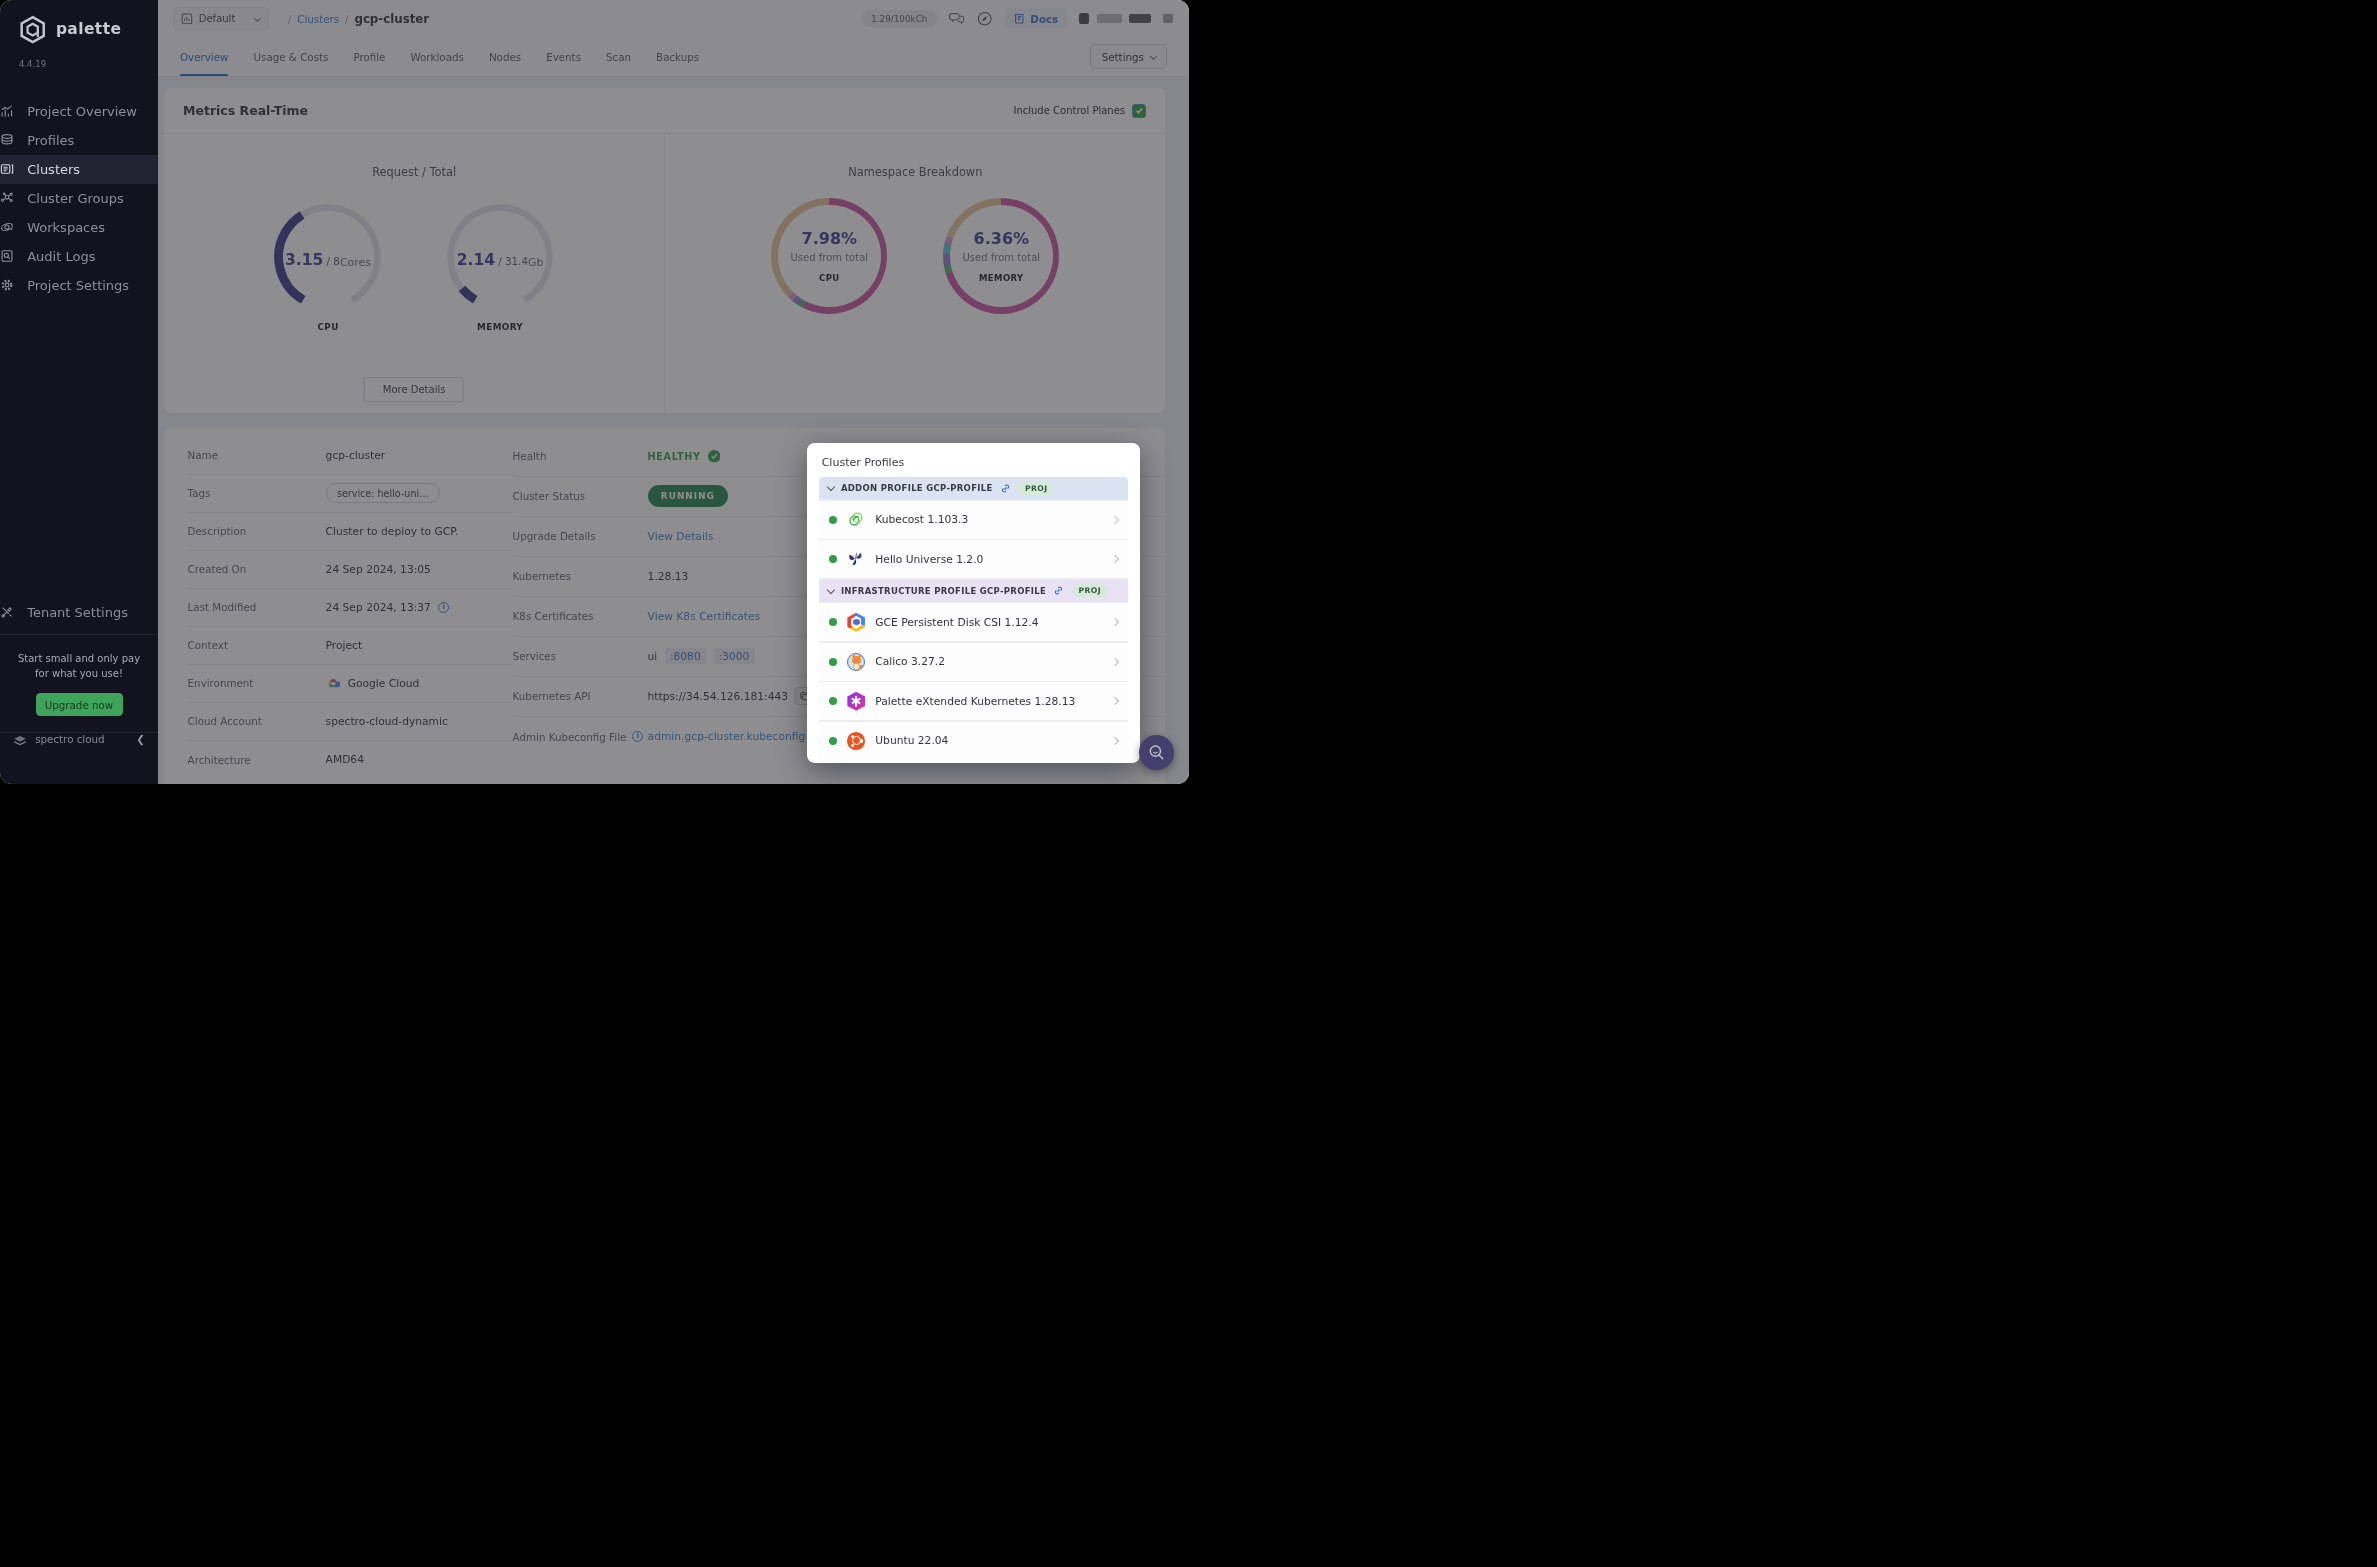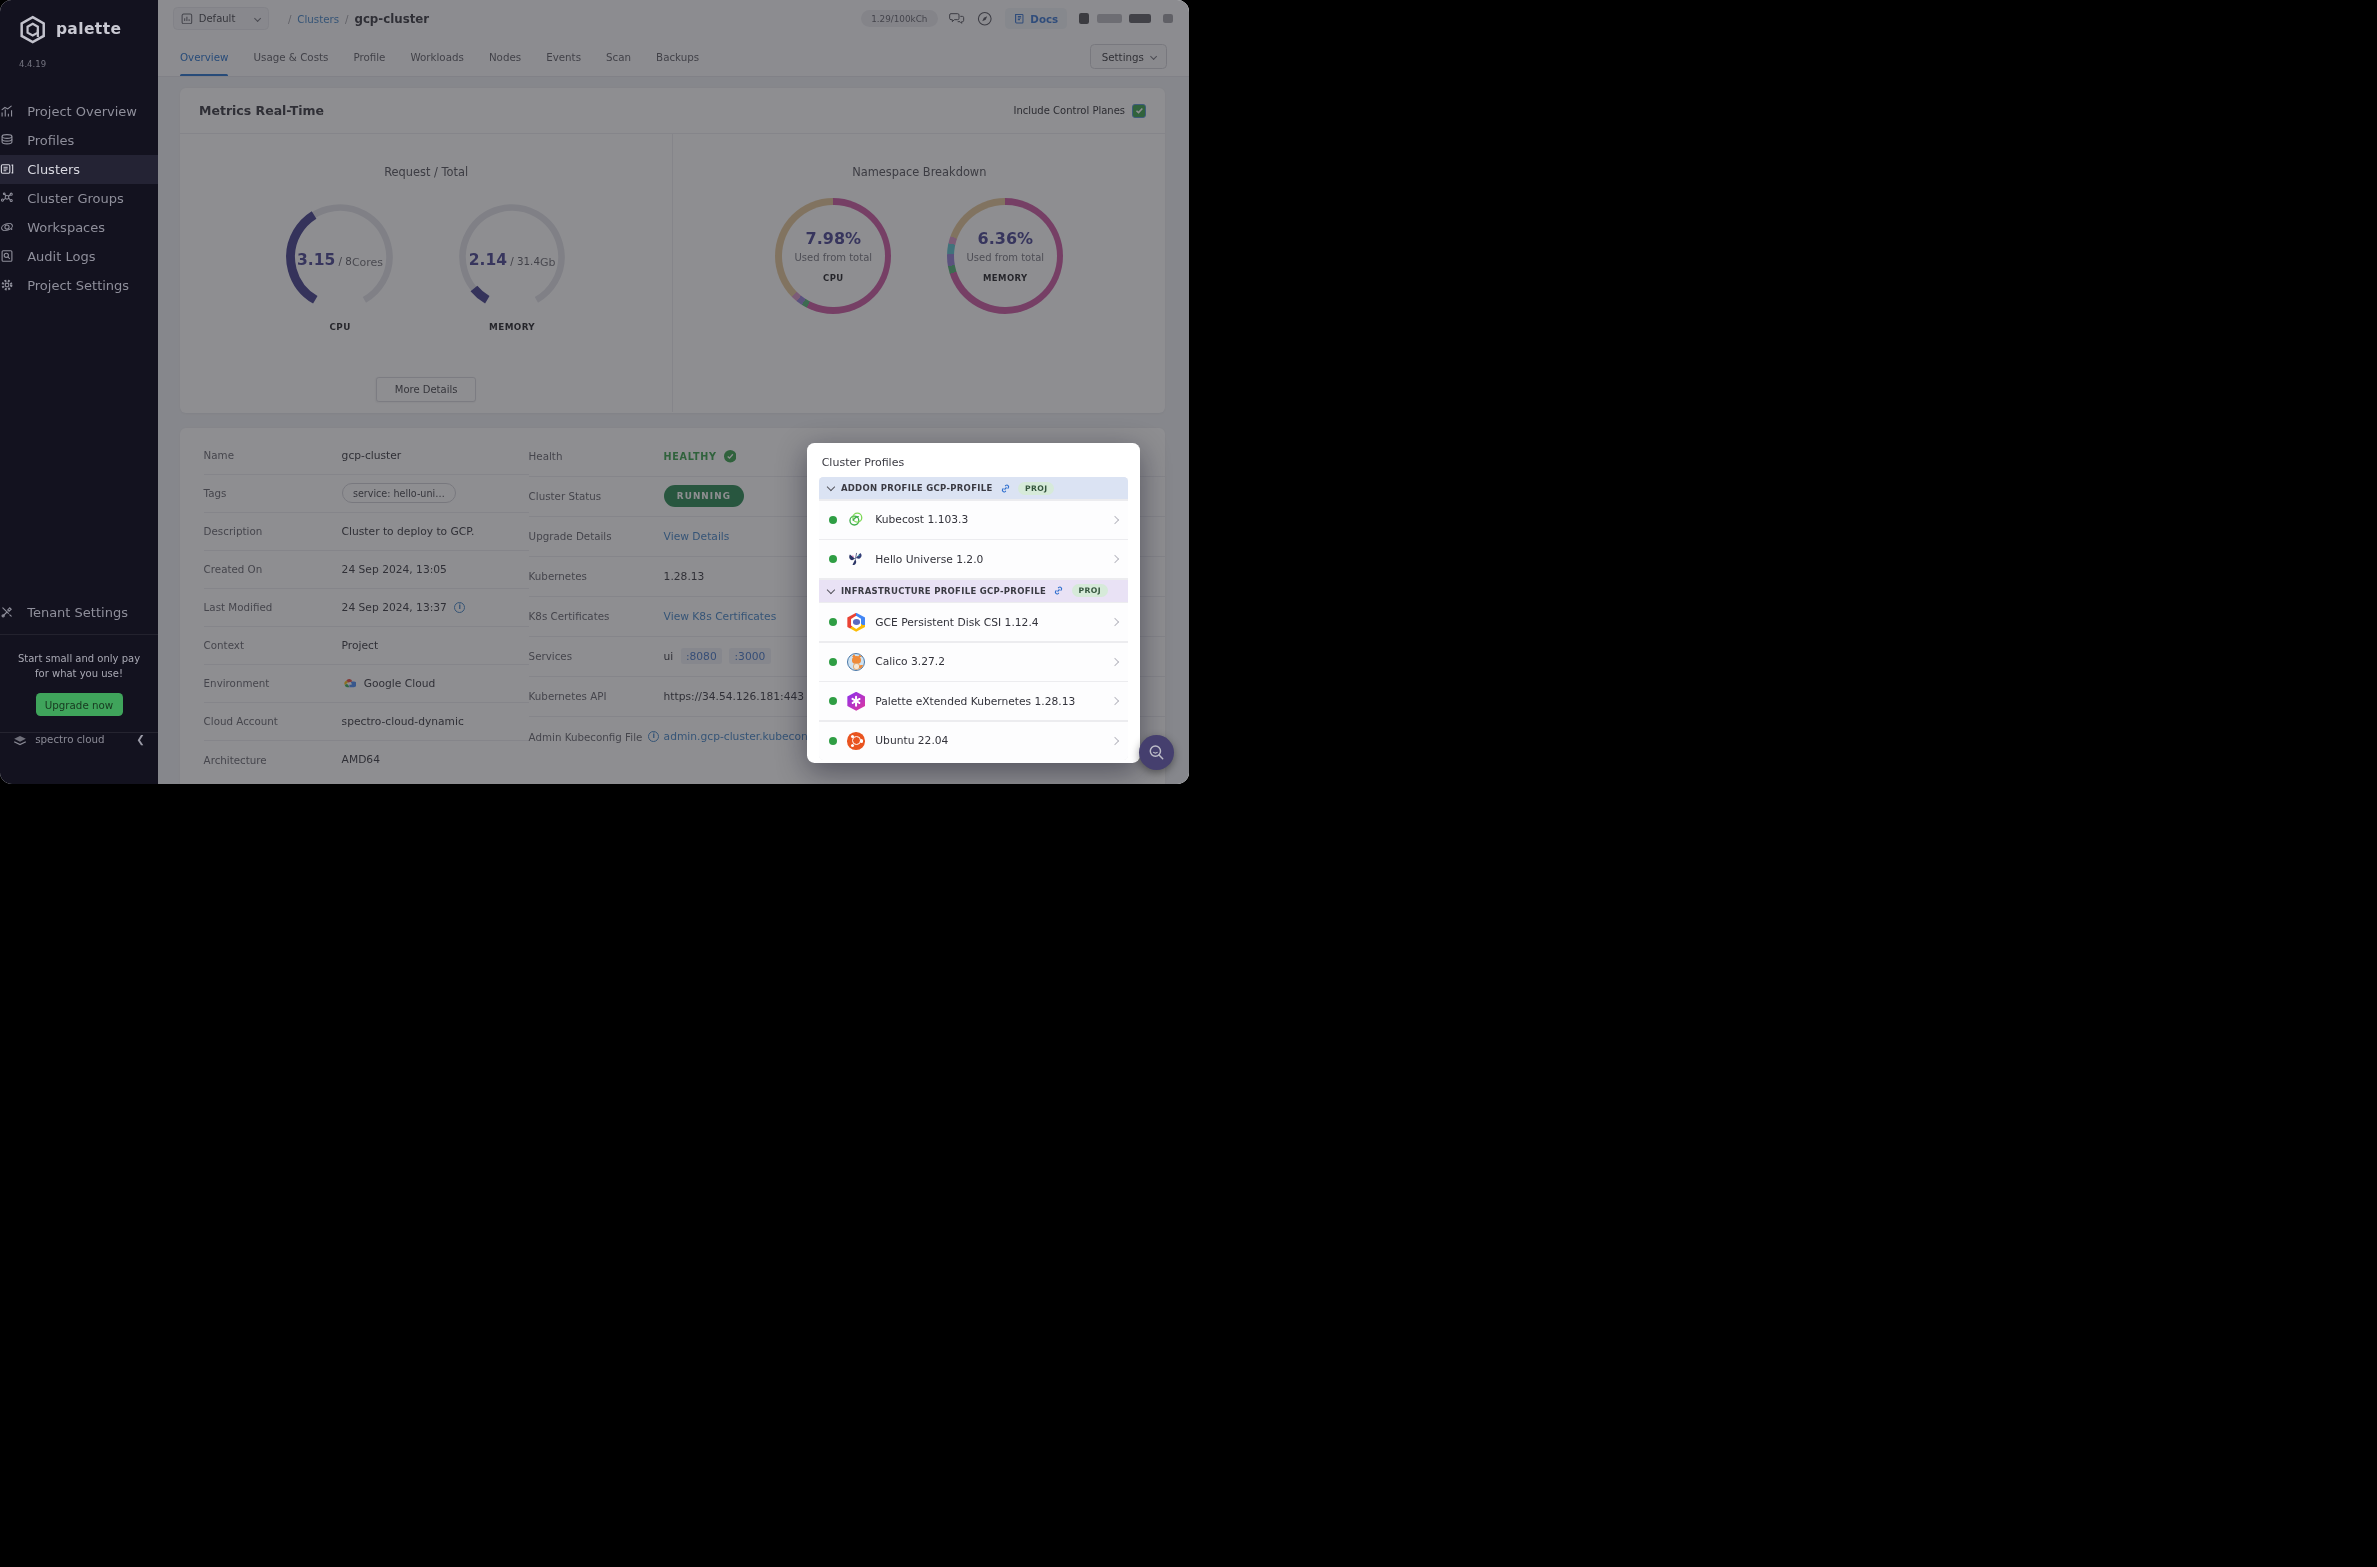--- a/index.html
+++ b/index.html
@@ -39,21 +39,21 @@
   .redact { border-radius:2.2px; filter:blur(0.7px); }
   .icon-btn { cursor:pointer; display:flex; align-items:center; }
 
   .tabs { height:40px; background:#fbfbfd; border-bottom:0.7px solid #e2e2e8; display:flex; align-items:center; padding:0 22px; gap:25px; }
   .tab { font-size:10.3px; color:#55555e; cursor:pointer; position:relative; height:100%; display:flex; align-items:center; }
   .tab.active { color:#1b6ac9; }
   .tab.active::after { content:""; position:absolute; left:0; right:0; bottom:0; height:2.2px; background:#1b6ac9; border-radius:1.5px 1.5px 0 0; }
   .settings-btn { margin-left:auto; display:flex; align-items:center; gap:6.6px; border:0.7px solid #cfcfd6; background:#f7f7f9; border-radius:4.4px; padding:5.9px 10.3px; font-size:10.3px; color:#2f2f35; cursor:pointer; font-family:inherit; }
 
   .content { flex:1; position:relative; background:#eef0f3; overflow:hidden; }
-  .card { position:absolute; left:22px; right:23.6px; background:#fff; border-radius:5.9px; box-shadow:0 0.7px 2.2px rgba(30,30,60,.06); }
+  .card { position:absolute; left:6px; right:23.6px; background:#fff; border-radius:5.9px; box-shadow:0 0.7px 2.2px rgba(30,30,60,.06); }
   .metrics-card { top:11px; height:325px; }
   .metrics-head { height:46px; display:flex; align-items:center; padding:0 19px; border-bottom:0.7px solid #ebebef; }
   .metrics-title { font-size:12.5px; font-weight:600; color:#2e2e36; }
   .include-cp { margin-left:auto; display:flex; align-items:center; gap:7.4px; font-size:10px; color:#26262c; }
   .checkbox { width:14px; height:14px; border-radius:2.9px; background:#2f9e44; border:1.5px solid #4d8fd1; display:flex; align-items:center; justify-content:center; cursor:pointer; }
   .metrics-body { display:flex; height:278px; }
   .m-half { flex:1; position:relative; }
   .m-half + .m-half { border-left:0.7px solid #ebebef; }
   .m-title { text-align:center; margin-top:31px; font-size:11.4px; color:#4a4a52; }
   .charts-row { display:flex; justify-content:center; gap:47px; margin-top:19px; }

